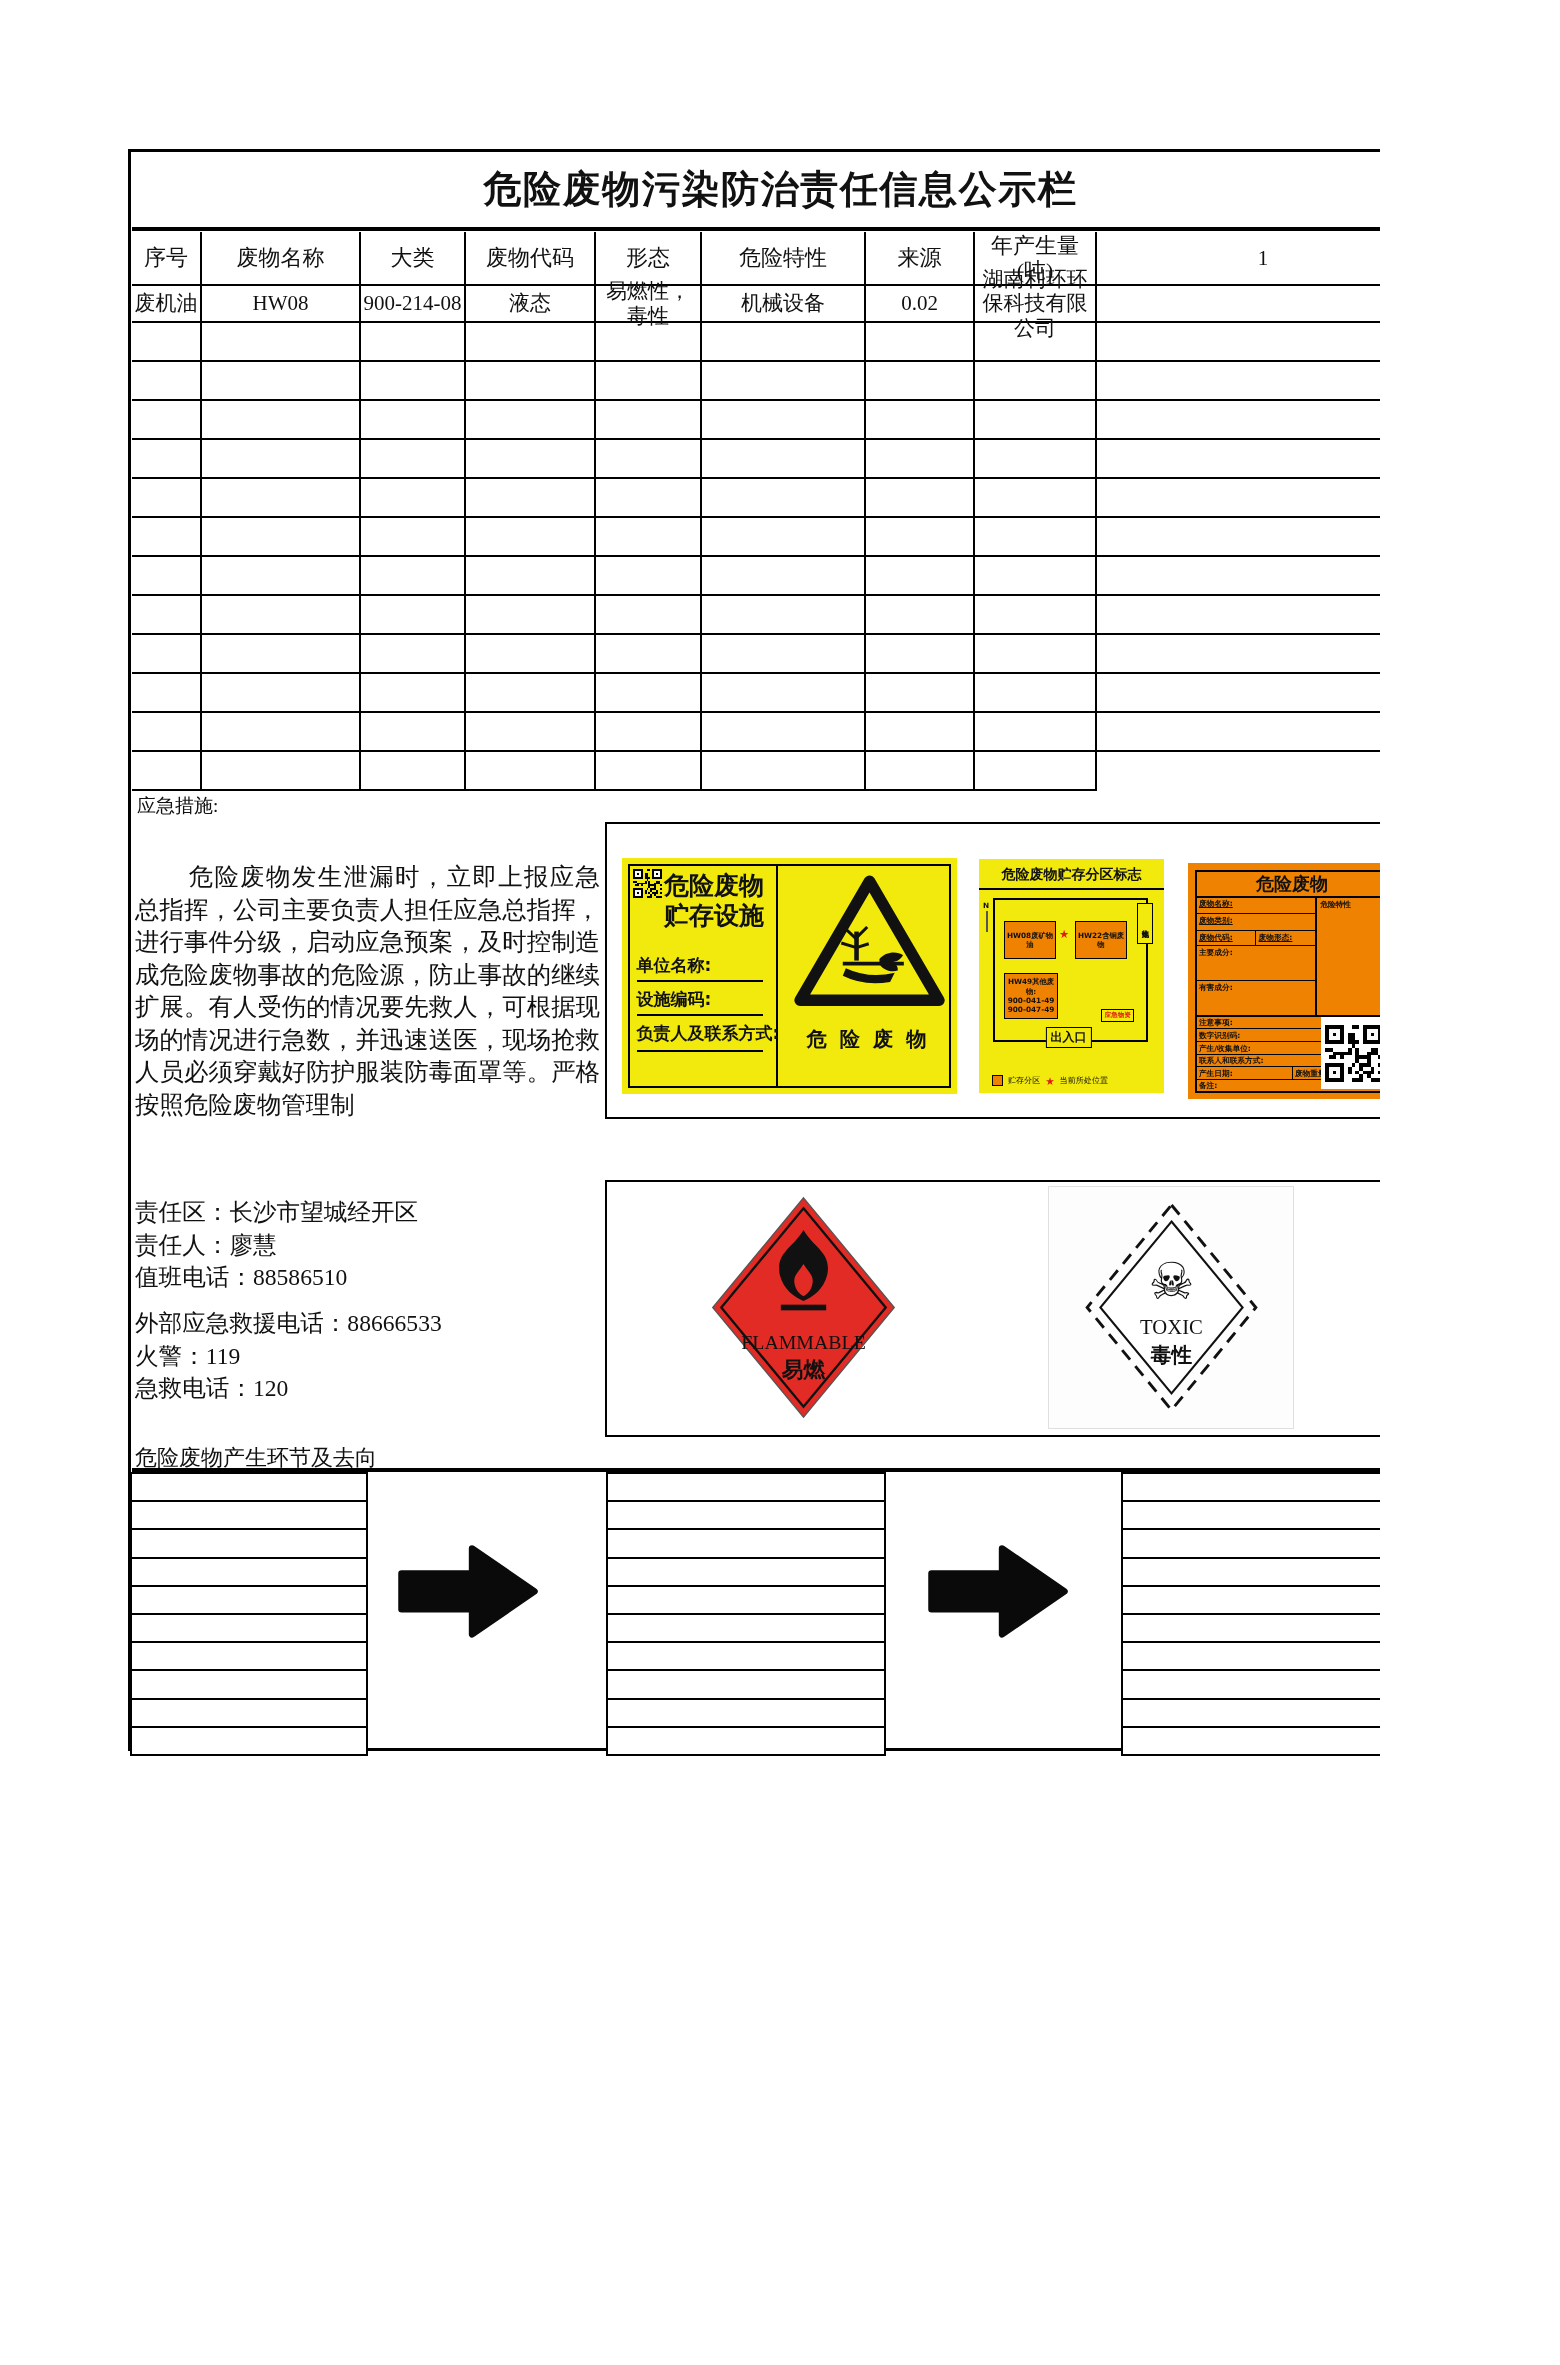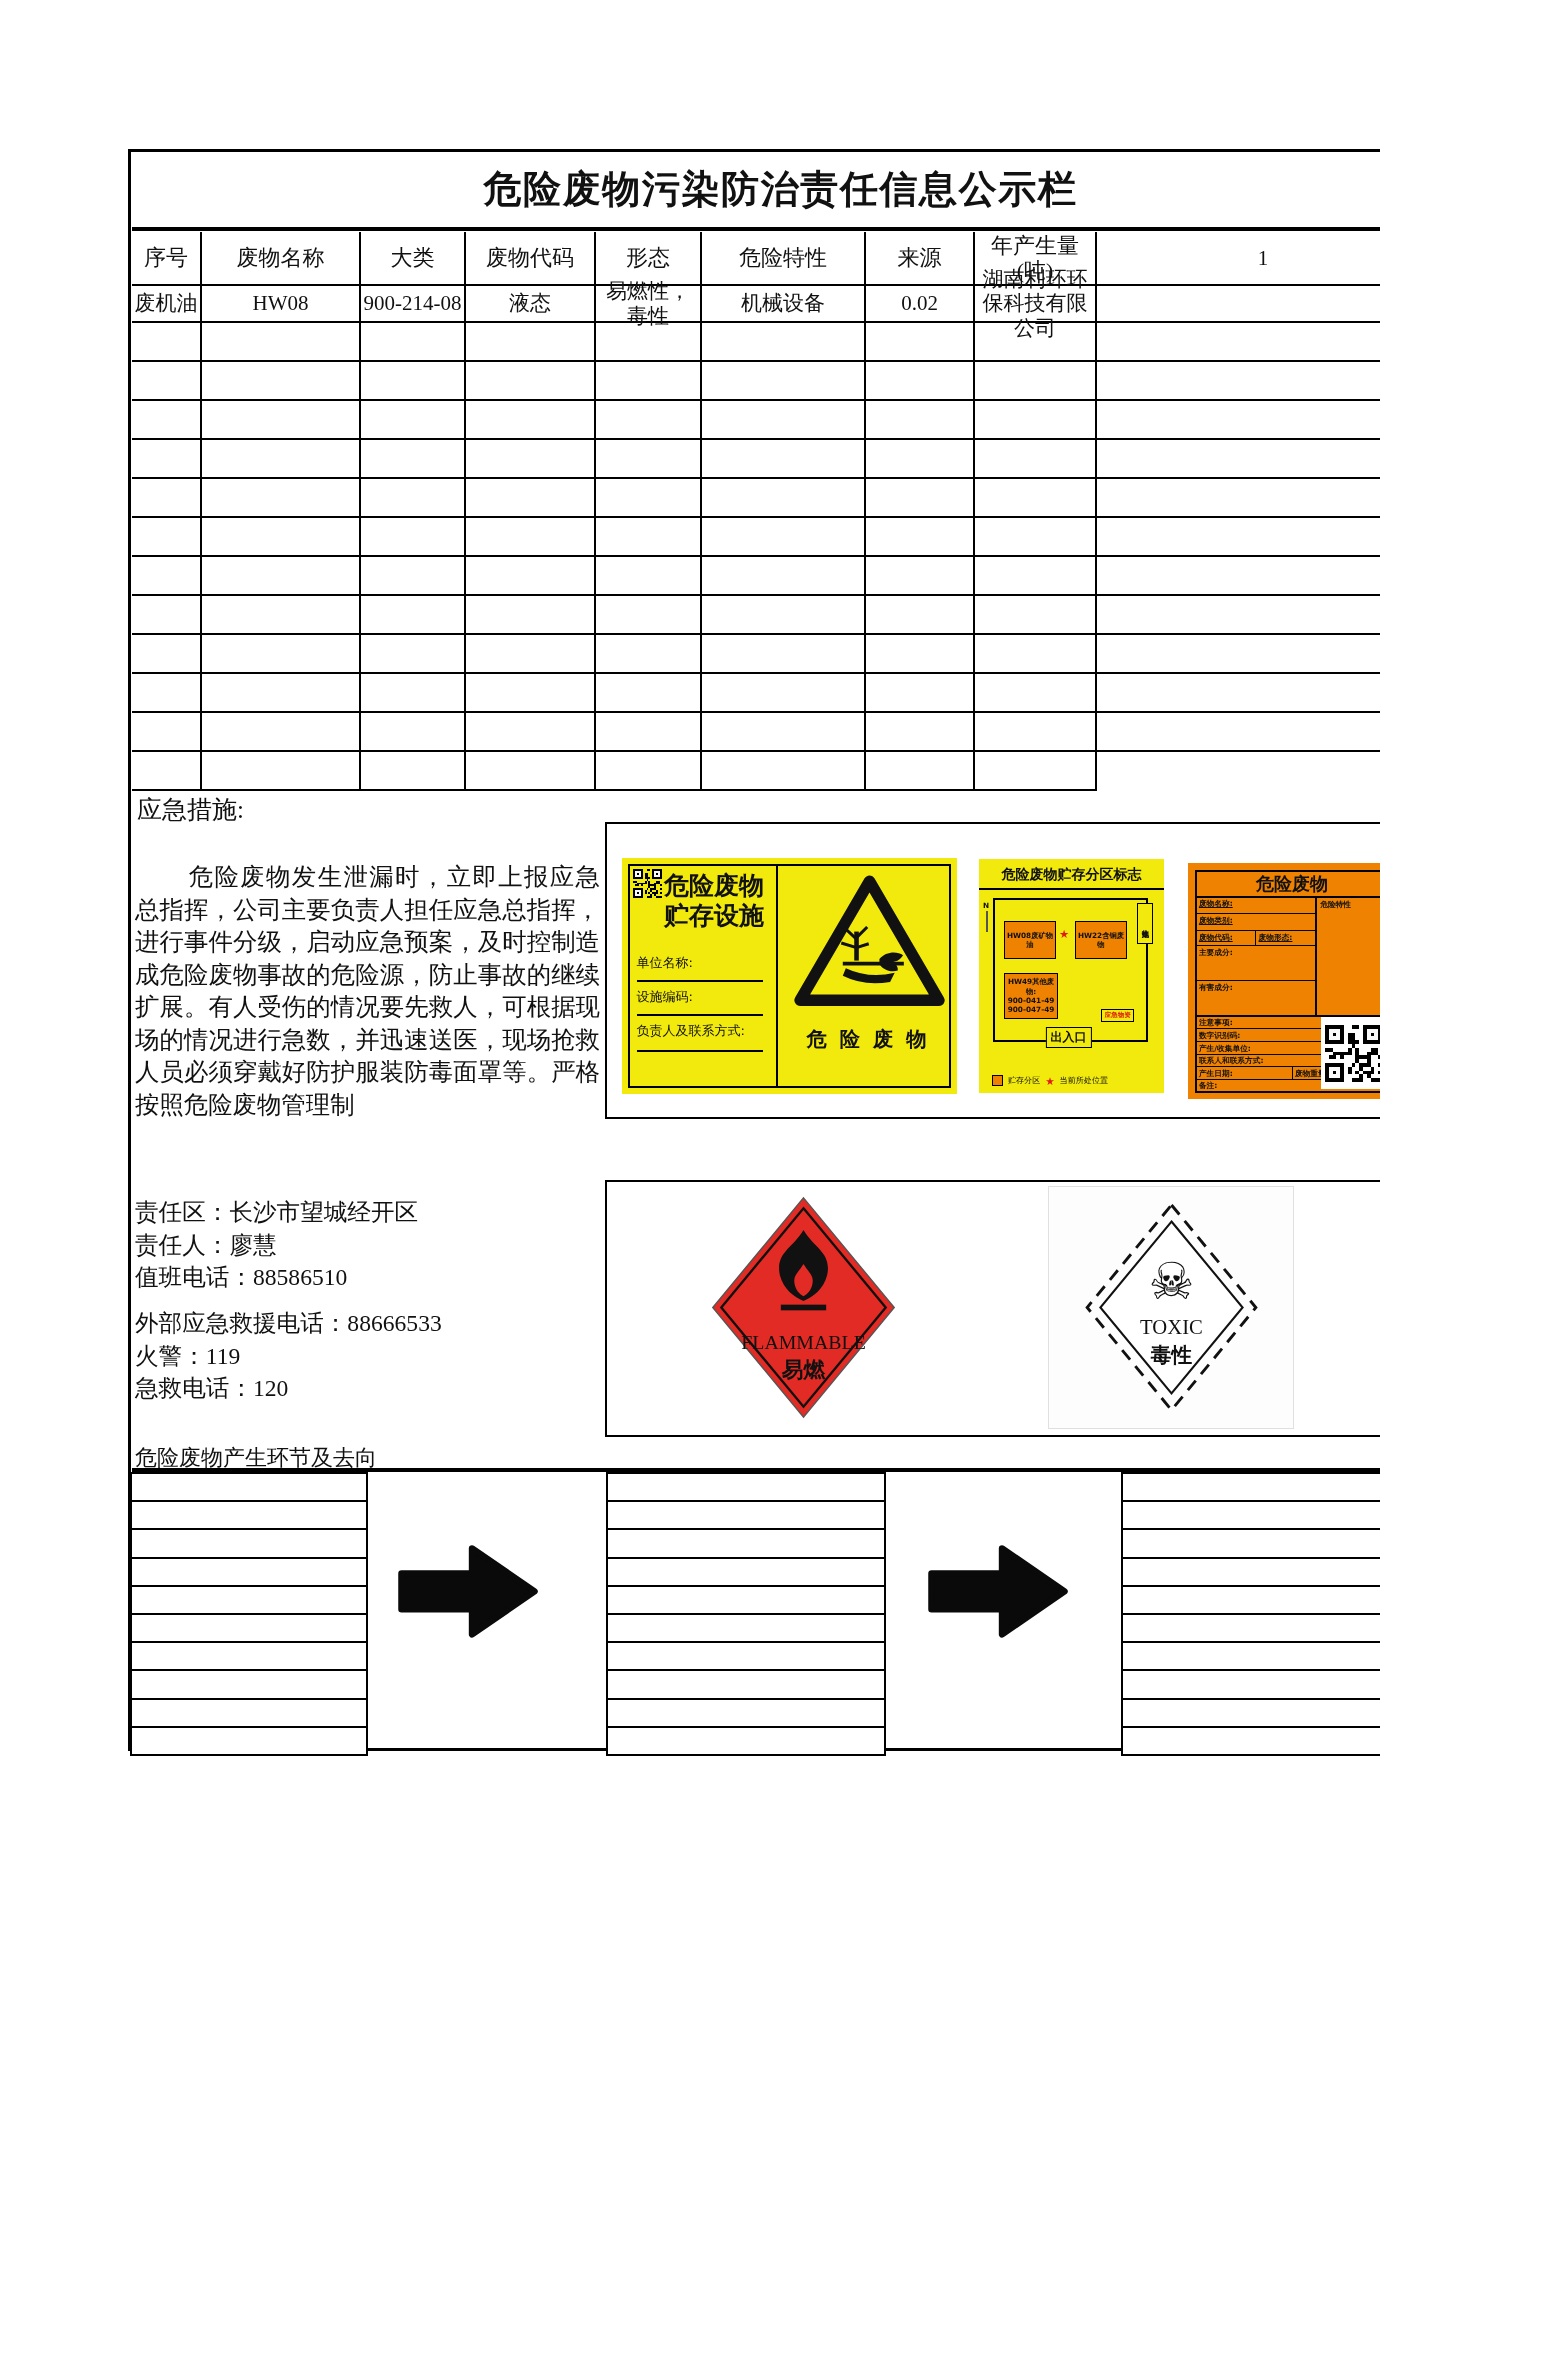--- a/index.html
+++ b/index.html
@@ -14,21 +14,21 @@
          font-size:38px;font-weight:bold;letter-spacing:1.6px;}
   
   .wtable{left:132px;top:232px;width:1297px;display:grid;
           grid-template-columns:70px 159px 105px 130px 106px 164px 109px 122px auto;
           grid-template-rows:54px 37px repeat(12,39px);}
   .cell{display:flex;align-items:center;justify-content:center;border-right:2.4px solid #000;
         border-bottom:2.4px solid #000;font-size:21px;white-space:pre-line;text-align:center;line-height:1.15;}
   .cell:nth-child(9n){border-right:none;}
   .th{font-size:22px;}
   
-  .emg-label{left:137px;top:793px;font-size:25px;}
+  .emg-label{left:137px;top:793px;font-size:19px;}
   .caption1{left:605px;top:795px;width:817px;text-align:center;font-size:21px;}
   .signs-box{left:605px;top:822px;width:809px;height:293px;border:2.4px solid #000;background:#fff;}
   .para{left:135px;top:861px;width:465px;font-size:24.4px;line-height:32.5px;text-align:justify;text-indent:2.2em;}
   .resp1{left:135px;top:1196px;font-size:23.6px;line-height:32.5px;}
   .resp2{left:135px;top:1307px;font-size:23.6px;line-height:32.5px;}
   .caption2{left:605px;top:1154px;width:821px;text-align:center;font-size:22px;}
   .hazard-box{left:605px;top:1180px;width:822px;height:253px;border:2.4px solid #000;background:#fff;}
   .flow-caption{left:135px;top:1443px;font-size:22px;}
   .flow-rule{left:132px;top:1468px;width:1297px;height:4.1px;background:#000;}
   .flowbox{top:1472px;height:280px;border:2.4px solid #000;display:flex;flex-direction:column;background:#fff;}
@@ -40,21 +40,21 @@
   .arrow1{left:395px;top:1536px;}
   .arrow2{left:925px;top:1536px;}
 
   
   .signA{left:622px;top:858px;width:335px;height:236px;background:#f2ea0c;
          font-family:"DejaVu Sans",sans-serif;}
   .signA .frame{position:absolute;left:5.7px;top:5.7px;right:5.7px;bottom:5.7px;border:2.4px solid #000;}
   .signA .divider{position:absolute;left:46%;top:5.7px;bottom:5.7px;width:2.4px;background:#000;}
   .signA .qr{position:absolute;left:10.6px;top:10.6px;width:29px;height:29px;}
   .signA .titleA{position:absolute;left:42px;top:13px;width:106px;font-size:25px;font-weight:bold;line-height:30px;}
-  .signA .fieldA{position:absolute;left:14.6px;font-size:13px;font-weight:normal;}
+  .signA .fieldA{position:absolute;left:14.6px;font-size:17px;font-weight:bold;}
   .signA .lineA{position:absolute;left:14.6px;width:126px;height:1.6px;background:#000;}
   .signA .tri{position:absolute;left:49.5%;top:11.4px;width:163px;height:145px;}
   .signA .footA{position:absolute;left:46%;width:54%;top:167px;text-align:center;
                 font-size:20.3px;font-weight:bold;letter-spacing:13px;text-indent:13px;}
 
   
   .signB{left:979px;top:859px;width:185px;height:234px;background:#f2ea0c;
          font-family:"DejaVu Sans",sans-serif;}
   .signB .titleB{position:absolute;left:0;top:6.5px;width:100%;text-align:center;font-size:14px;font-weight:bold;}
   .signB .ruleB{position:absolute;left:0;top:29px;width:100%;height:2.4px;background:#000;}

